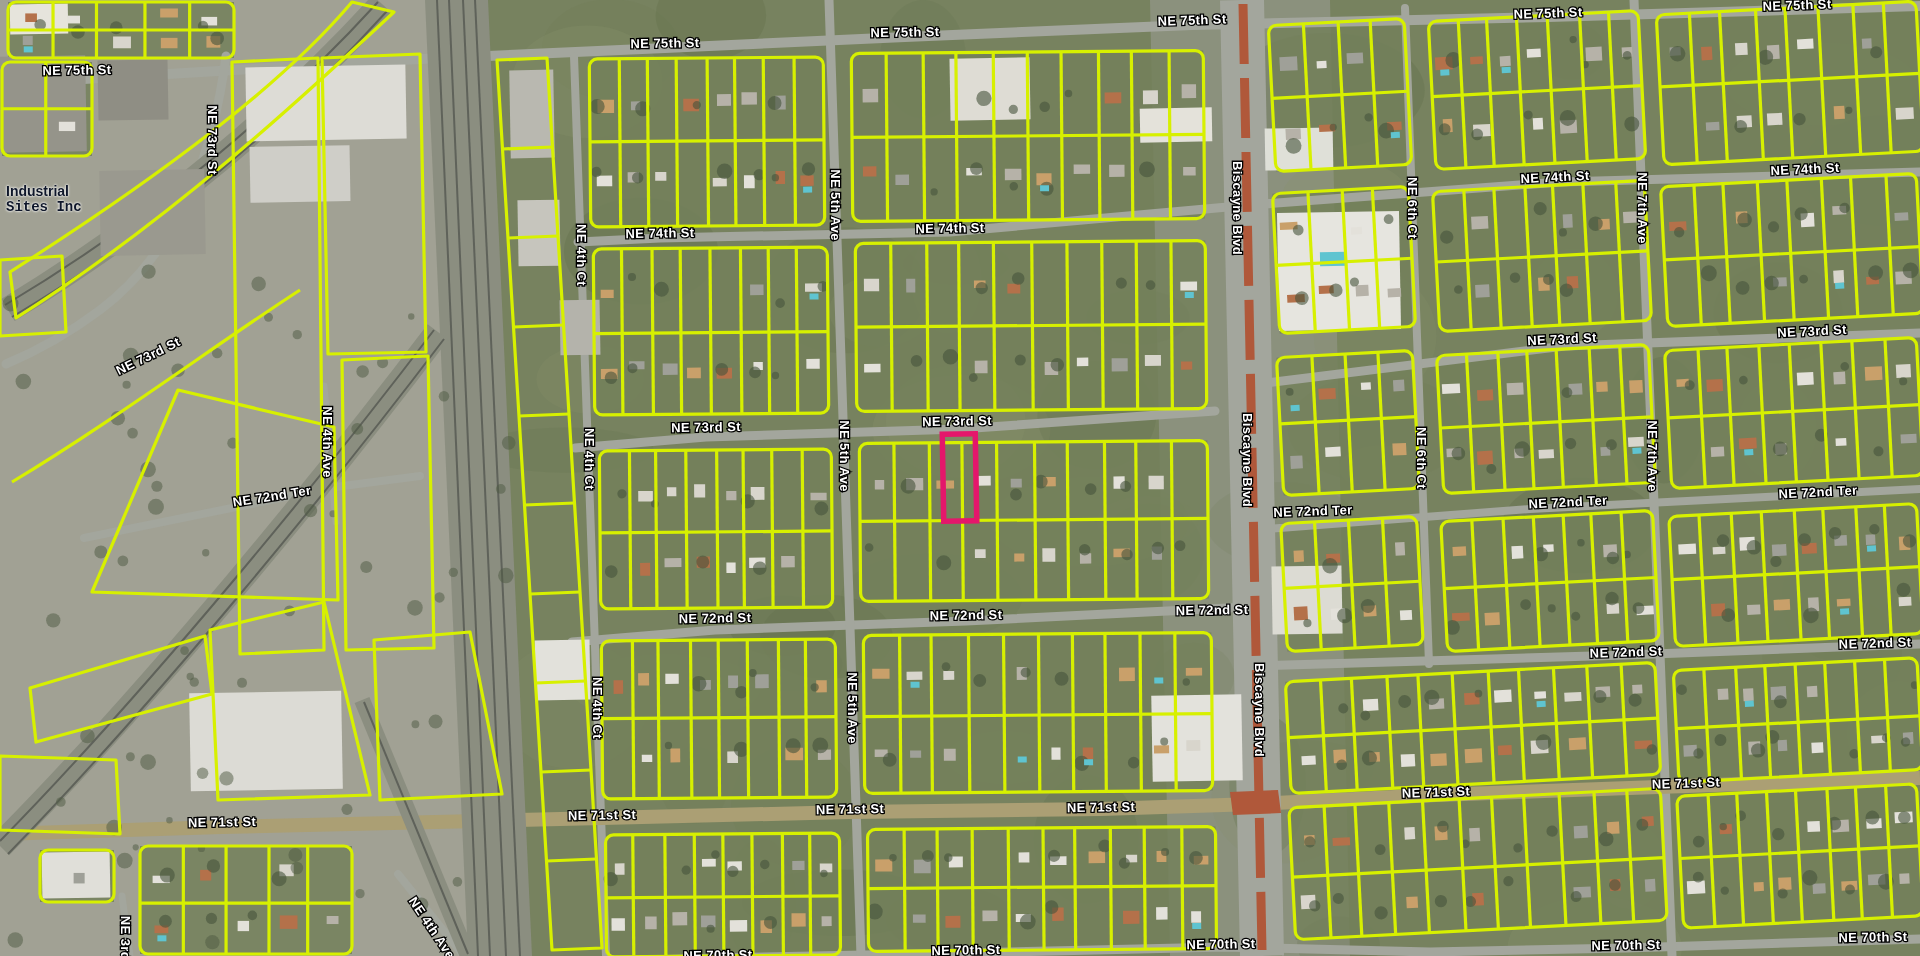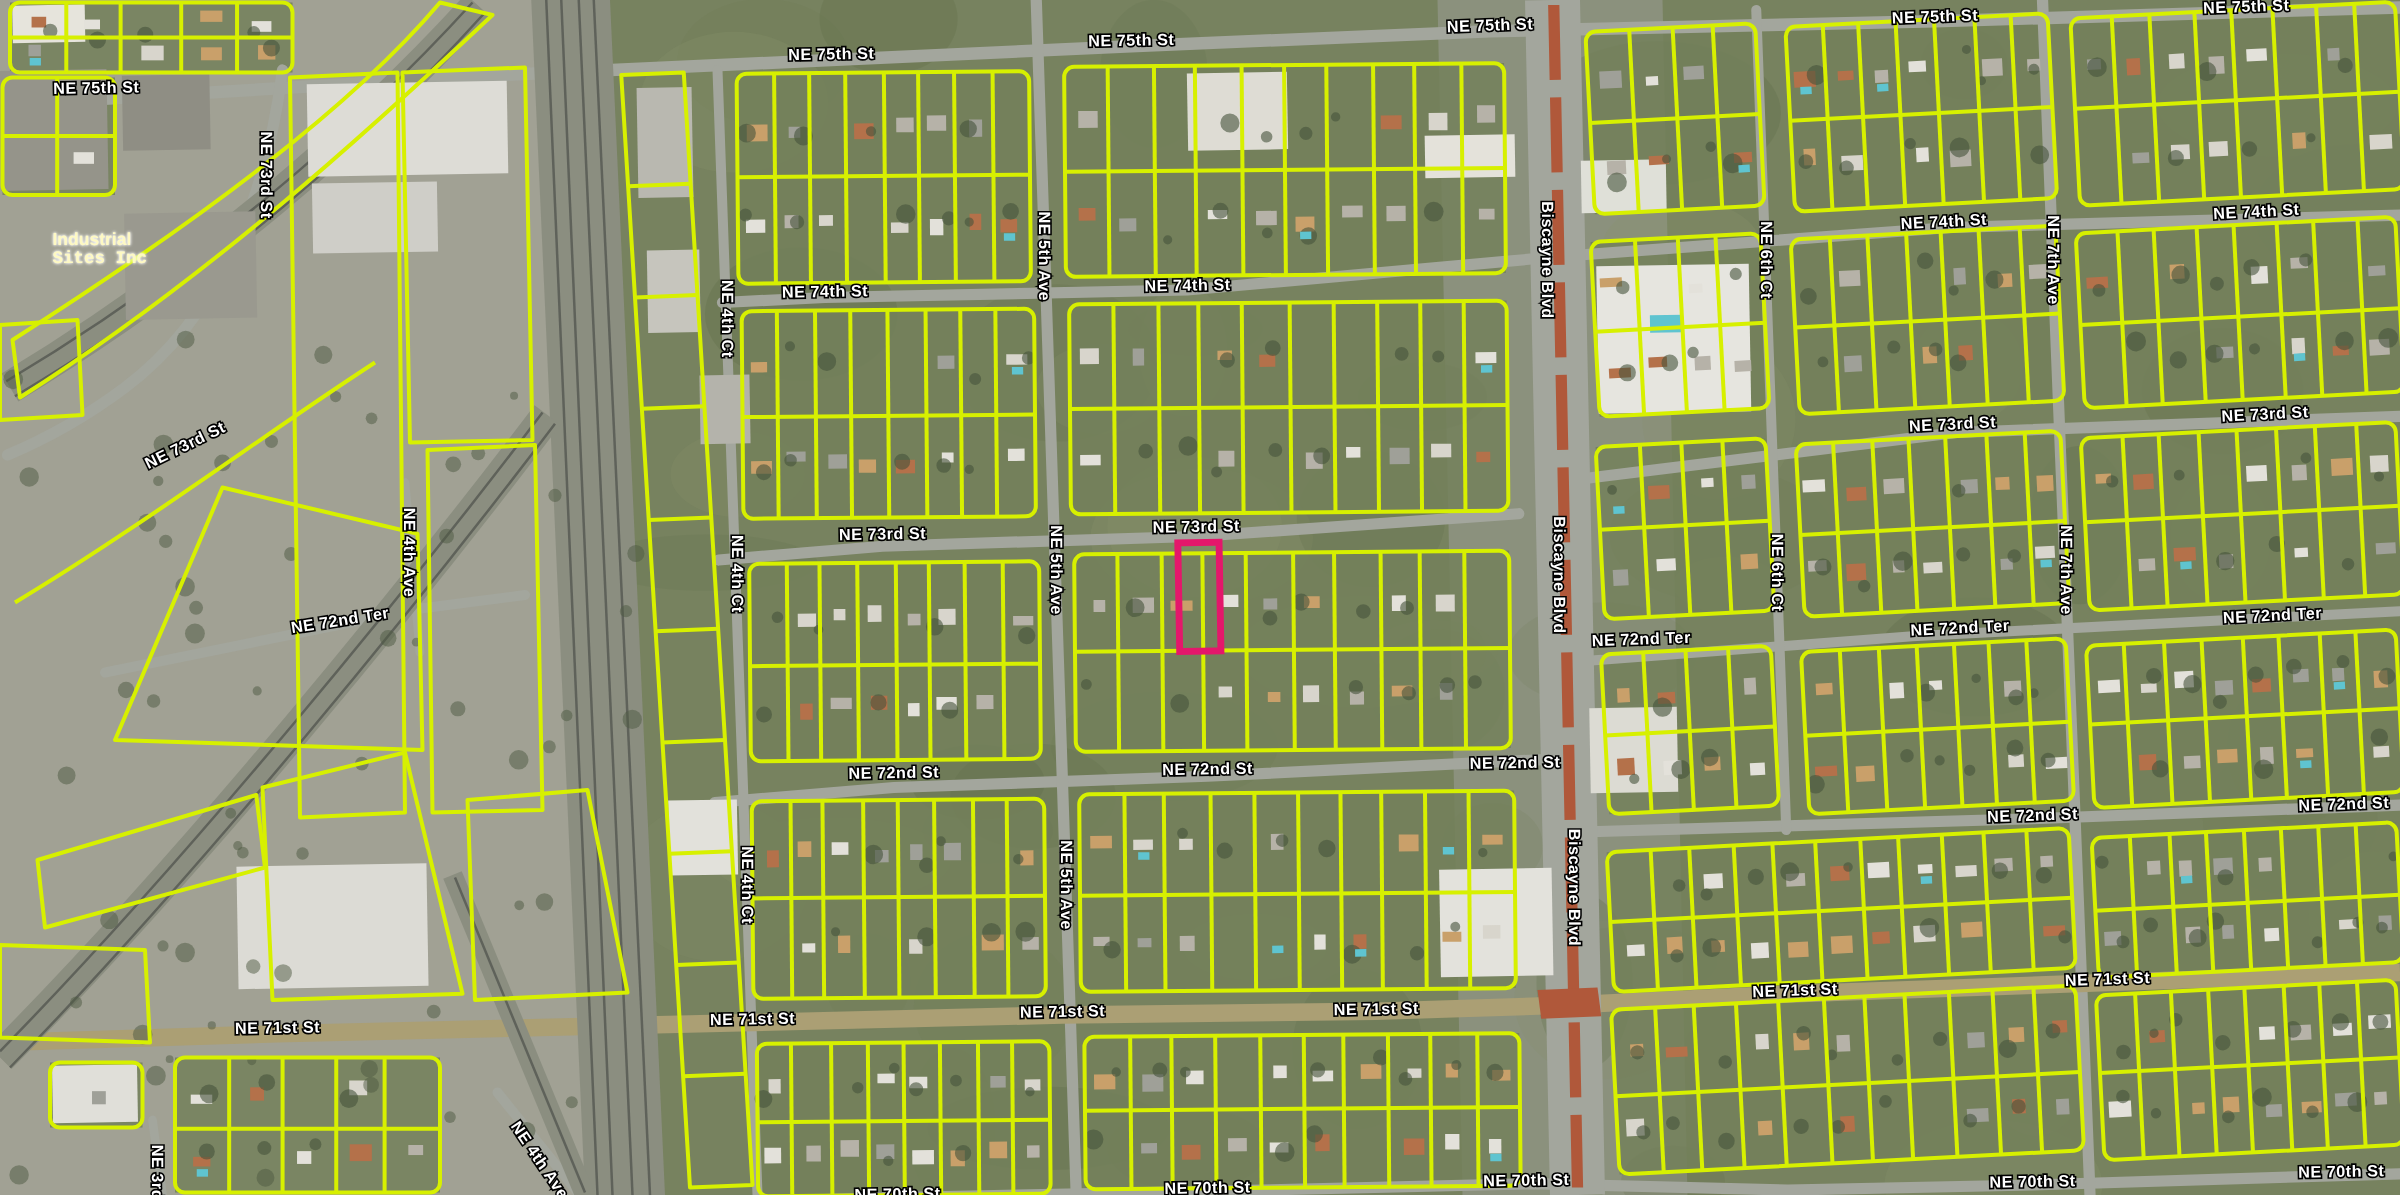--- a/index.html
+++ b/index.html
@@ -1,22 +1,22 @@
 <!DOCTYPE html>
 <html><head>
 <meta charset="utf-8">
 <style>
   html,body{margin:0;padding:0;background:#222;}
   #stage{position:relative;width:1920px;height:956px;overflow:hidden;background:#77825f;
          font-family:"Liberation Sans",sans-serif;}
   #map-canvas{position:absolute;left:0;top:0;width:1920px;height:956px;display:block;}
   .slabel{font:700 13px "Liberation Sans",sans-serif;fill:#ffffff;stroke:#000000;stroke-width:2.6px;
           paint-order:stroke;letter-spacing:.4px;text-anchor:middle;}
-  .place-label{position:absolute;font:700 14px "Liberation Sans",sans-serif;color:#fef9c3;
-               text-shadow:0 0 2px #ffffff,0 0 3px #ffffff;white-space:nowrap;margin-left:36px;}
+  .place-label{position:absolute;font:700 14px "Liberation Sans",sans-serif;color:#0f172a;
+               text-shadow:0 0 2px #ffffff,0 0 3px #ffffff;white-space:nowrap;}
 </style>
 </head>
 <body>
 
 <div id="stage">
   <svg id="map-canvas" viewBox="0 0 1920 956">
       <g>
         <rect x="0" y="0" width="1920" height="956" fill="#77825f"></rect>
         <polygon points="0,0 470,0 515,956 0,956" fill="#a5a49a" opacity="0.9"></polygon>
         <polygon points="1150,0 1242,0 1262,956 1170,956" fill="#9c9e96" opacity="0.55"></polygon>

